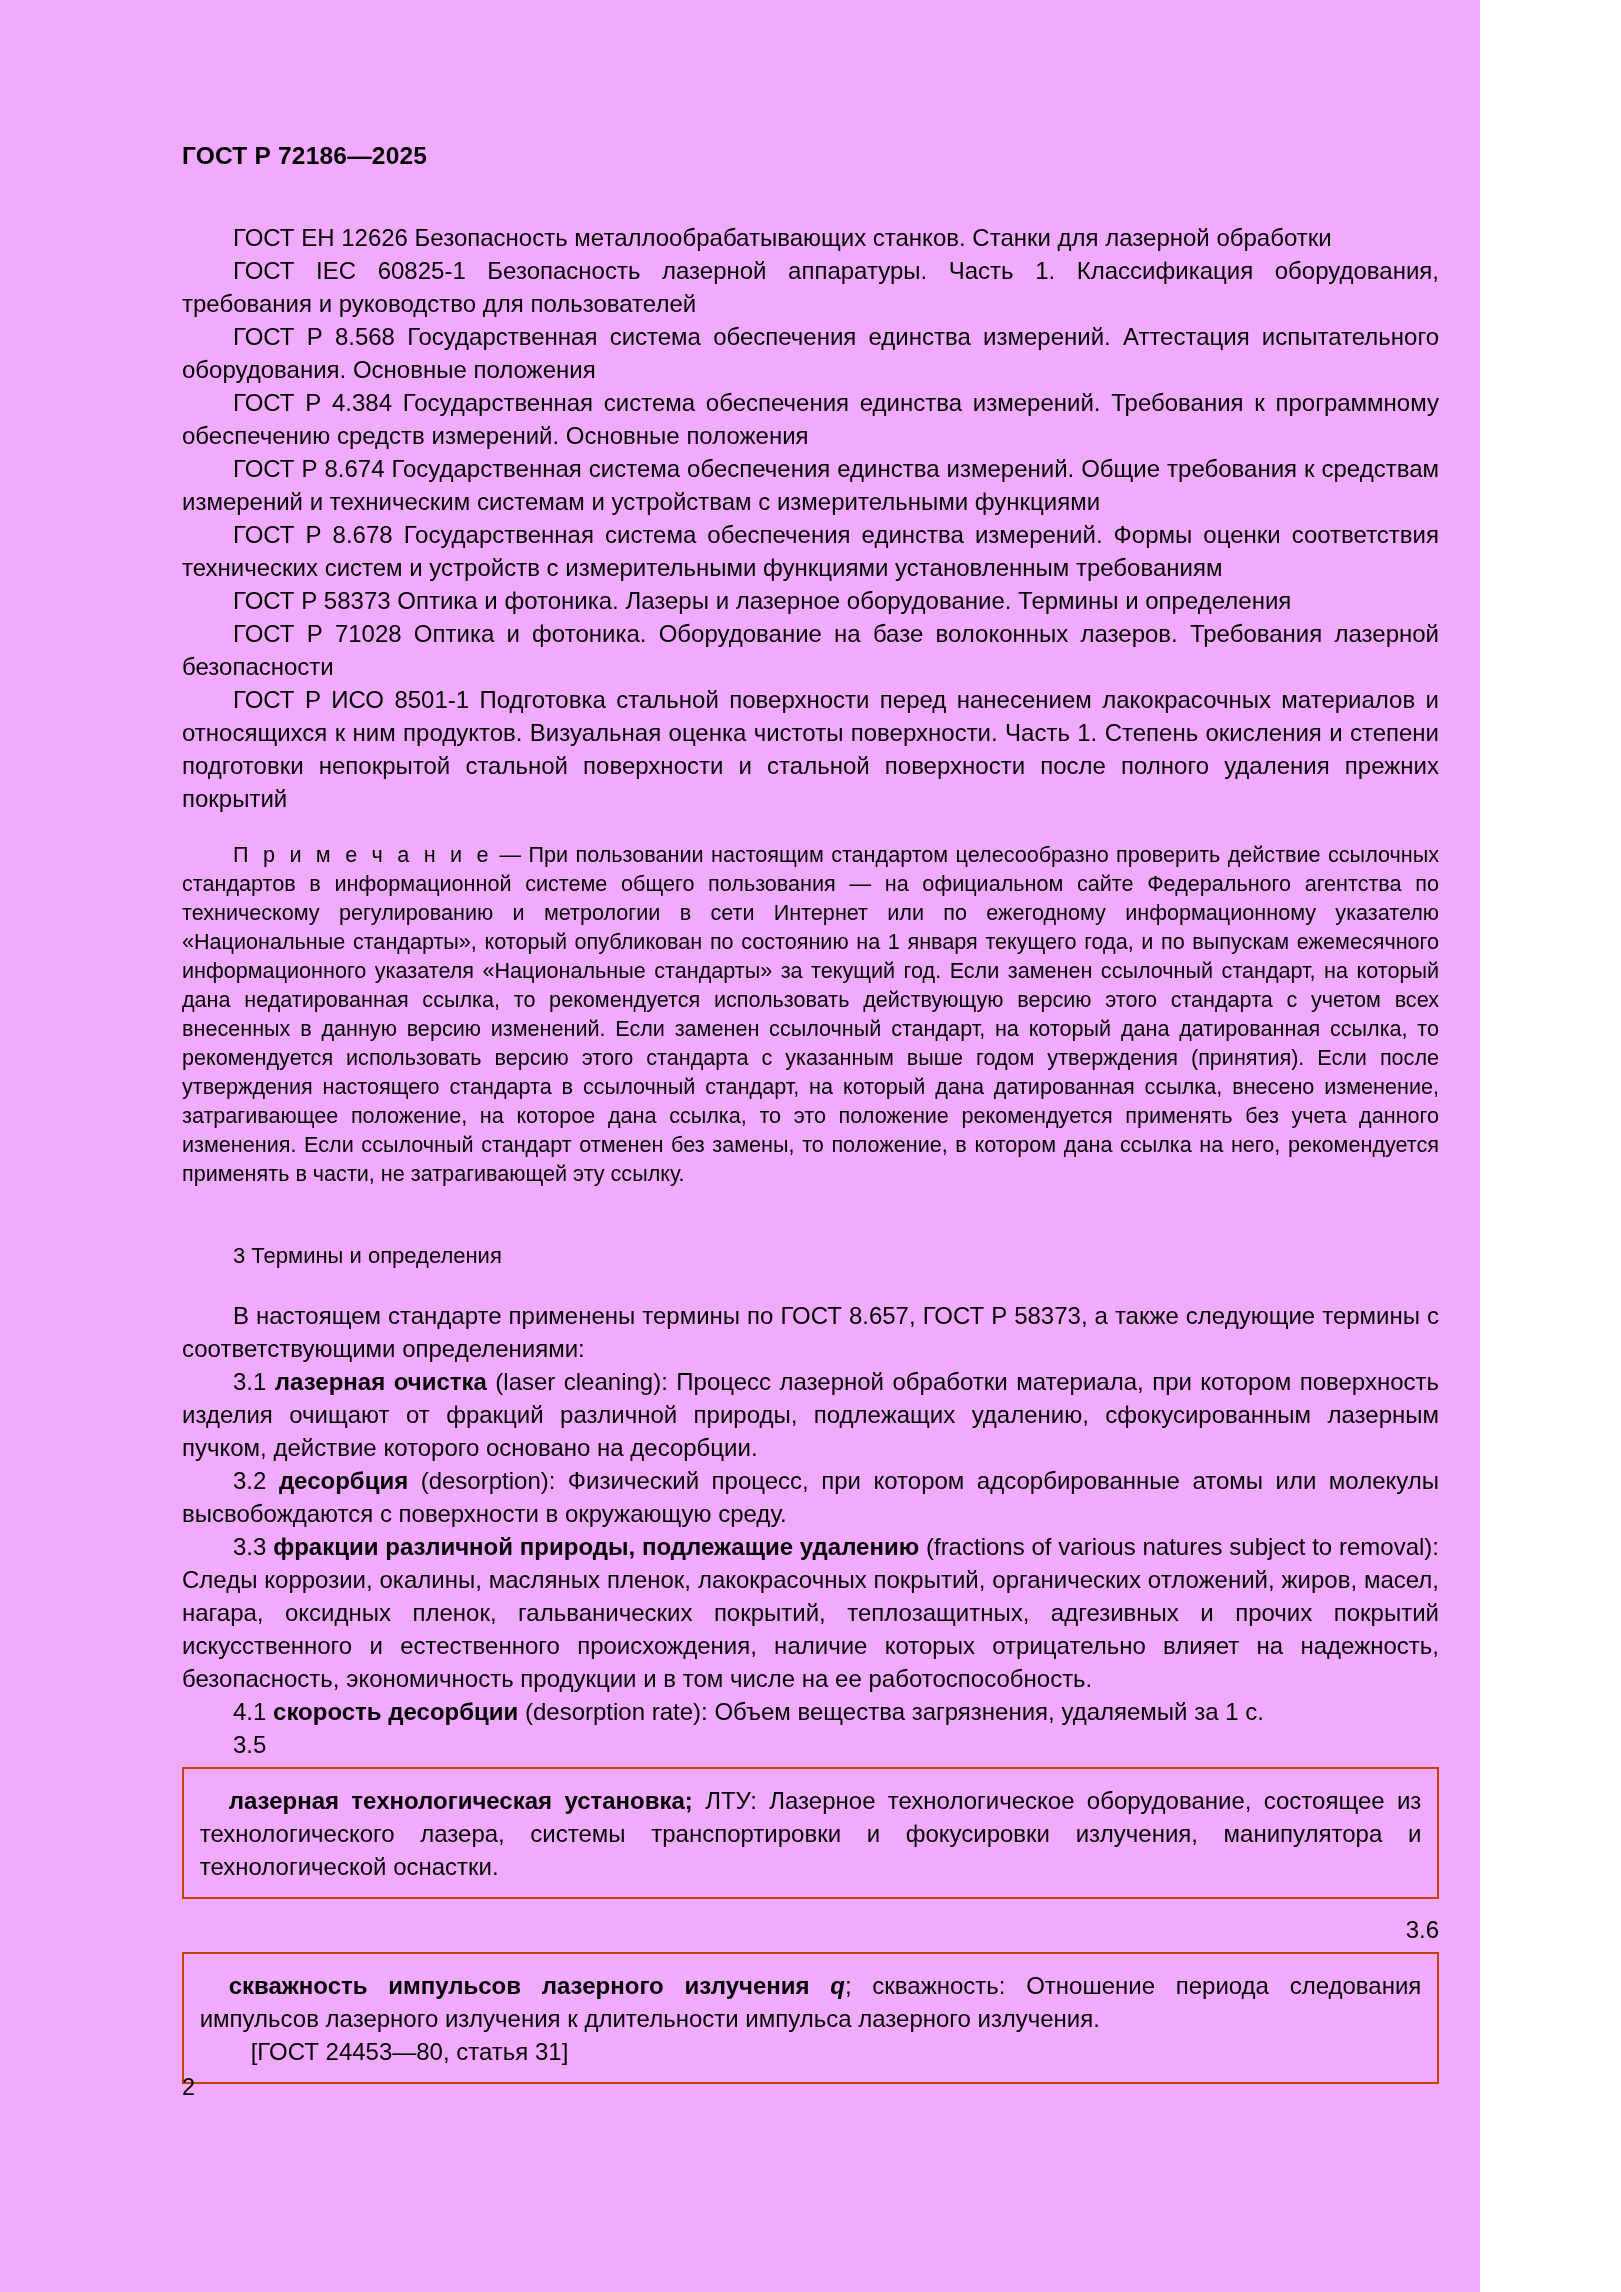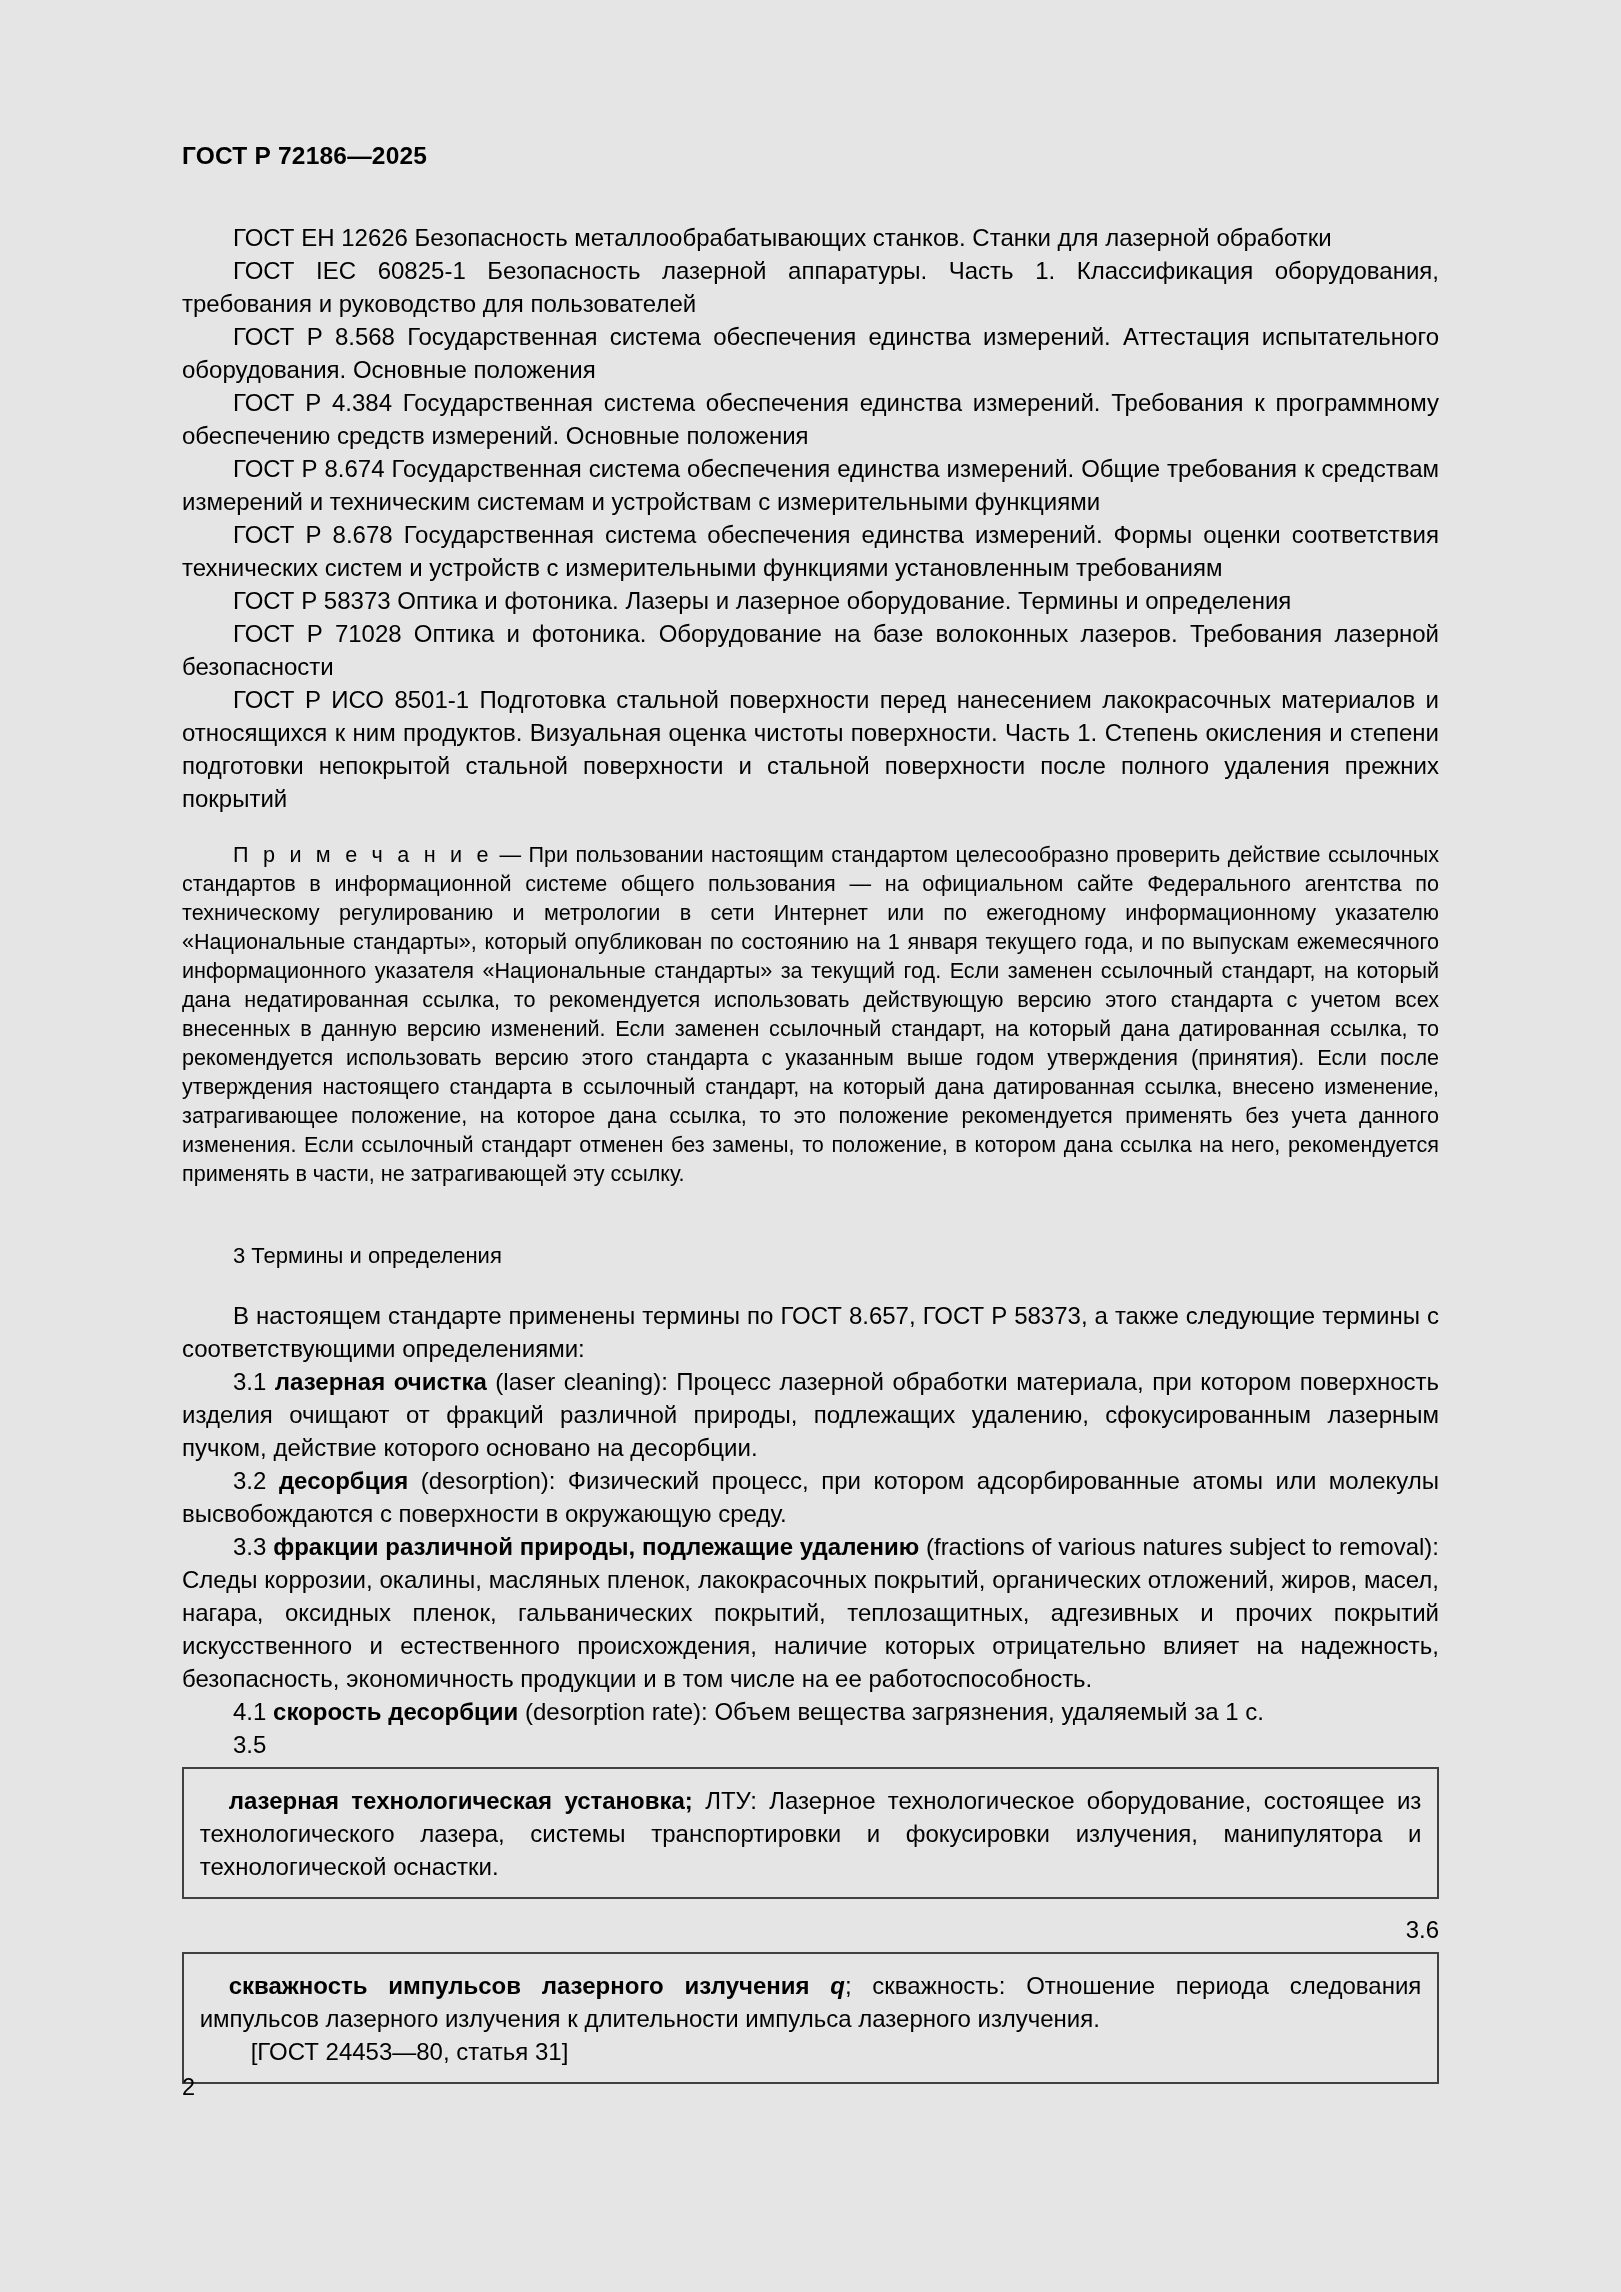--- a/index.html
+++ b/index.html
@@ -6,23 +6,23 @@
     margin: 0;
     padding: 0;
     background: #ffffff;
   }
   body {
     font-family: "Liberation Sans", sans-serif;
     color: #000000;
   }
   .page {
     position: relative;
-    width: 1621px;
+    width: 1480px;
     height: 2293px;
-    background: #e5e5e5;
+    background: #f0abfc;
     box-sizing: border-box;
     overflow: hidden;
   }
   .content {
     position: absolute;
     left: 182px;
     top: 143px;
     width: 1257px;
   }
 
@@ -84,21 +84,21 @@
   .terms b { font-weight: bold; }
 
   
   .term-num {
     font-size: 24px;
     line-height: 33px;
     text-indent: 51px;
     margin: 0;
   }
   .def-box {
-    border: 2px solid #404040;
+    border: 2px solid #c2410c;
     box-sizing: border-box;
     padding: 15.7px 15.7px 13.7px 15.7px;
     margin: 5.9px 0 0 0;
     font-size: 24px;
     line-height: 33px;
     text-align: justify;
   }
   .def-box p {
     margin: 0;
     text-indent: 0;

